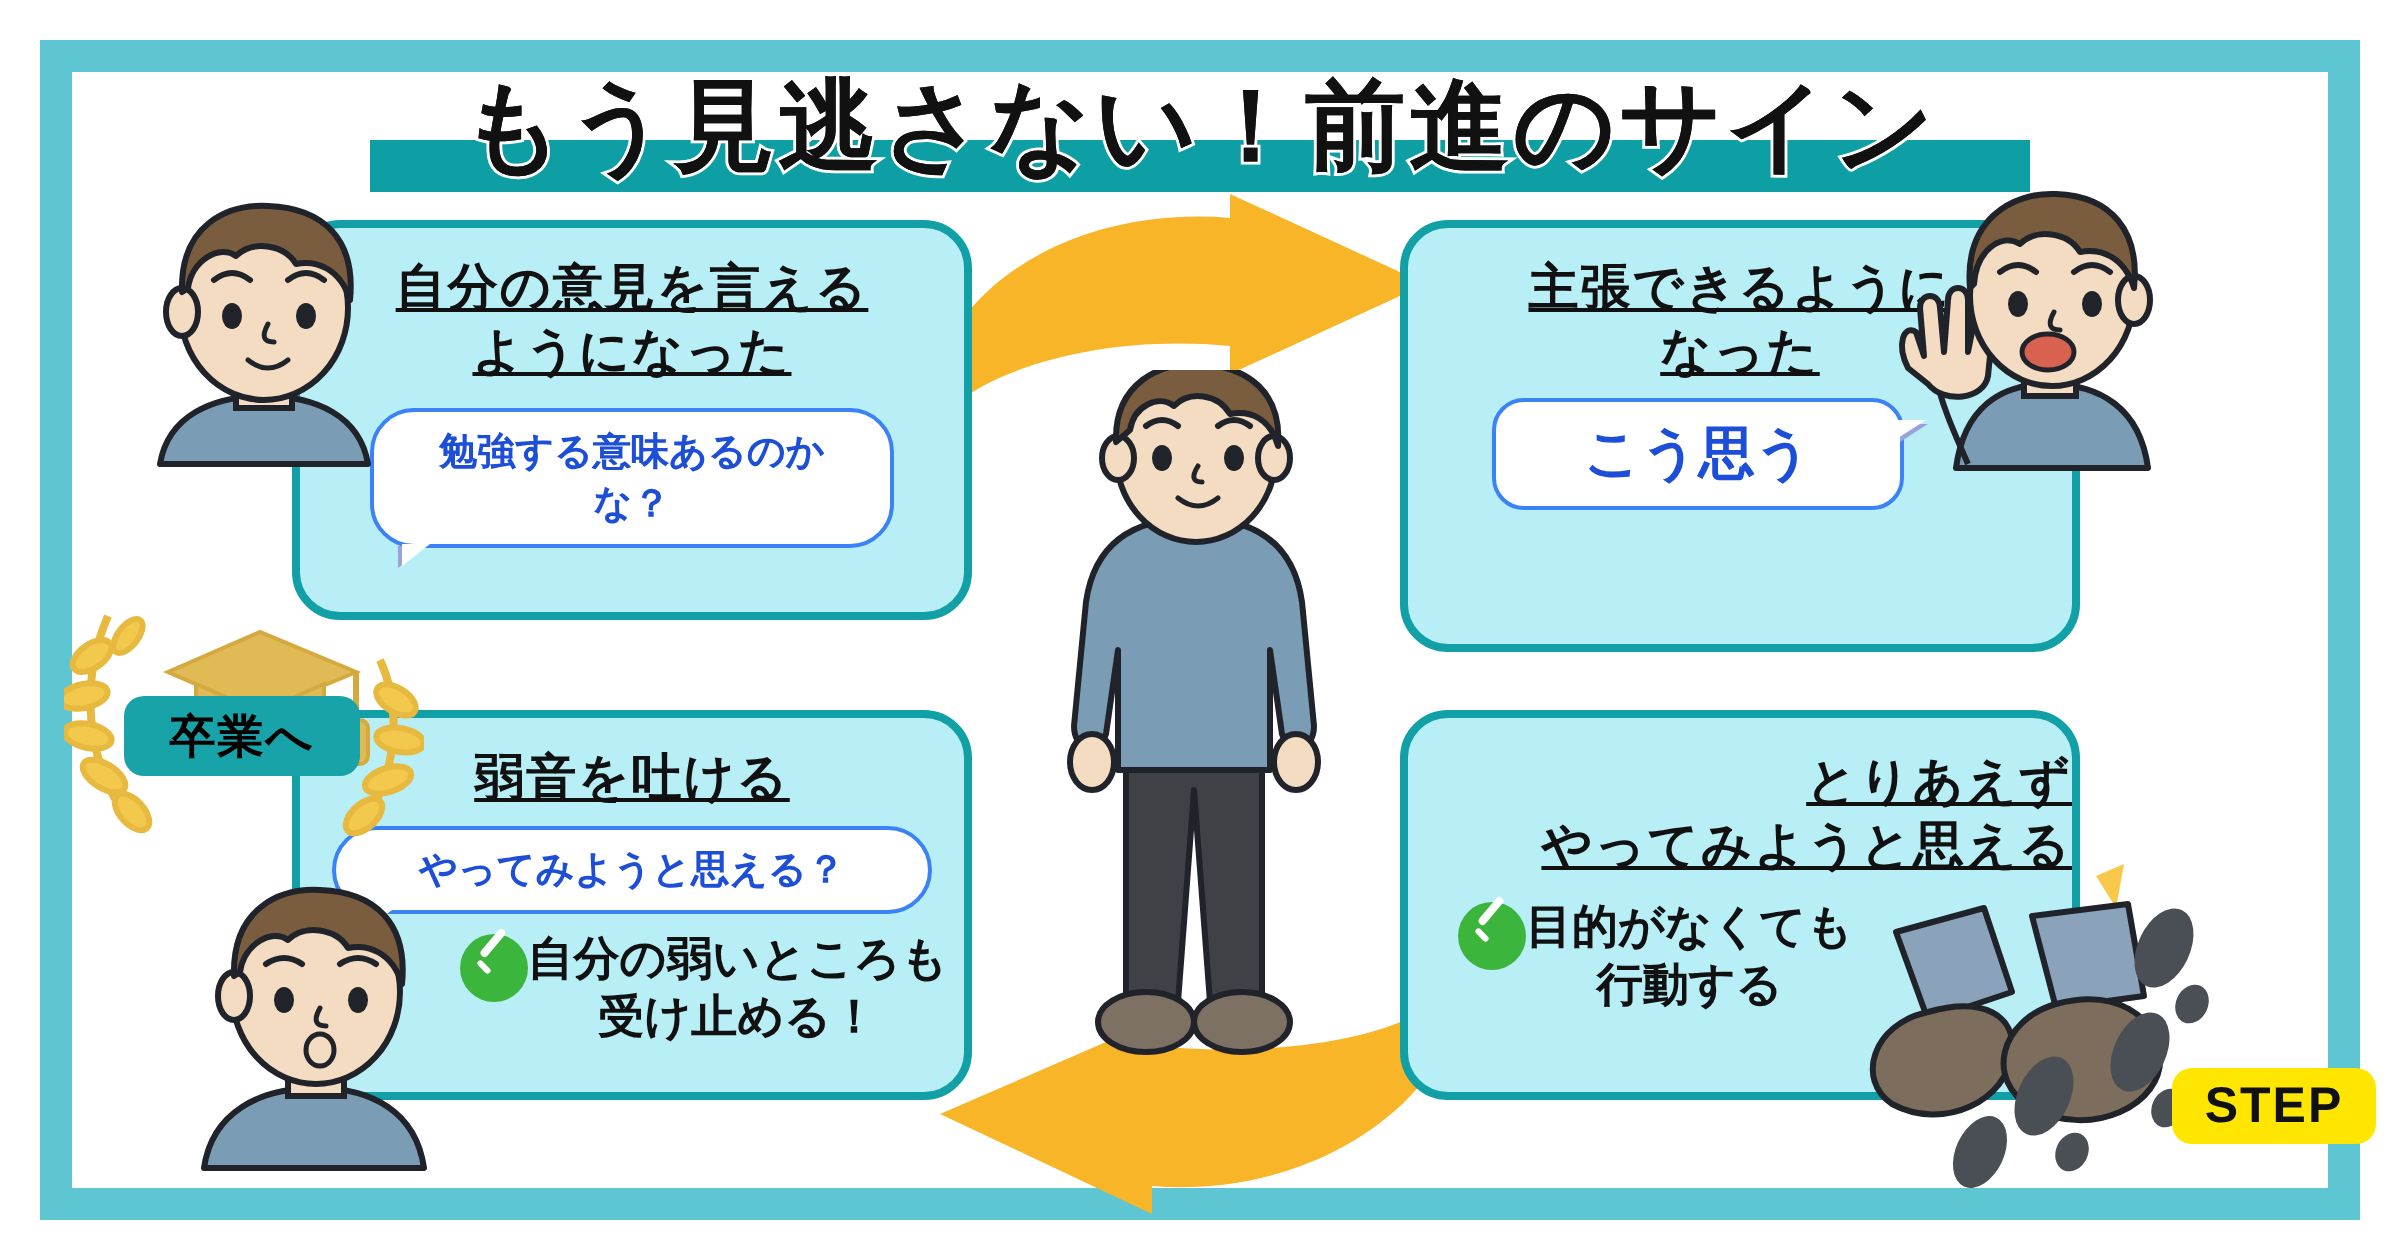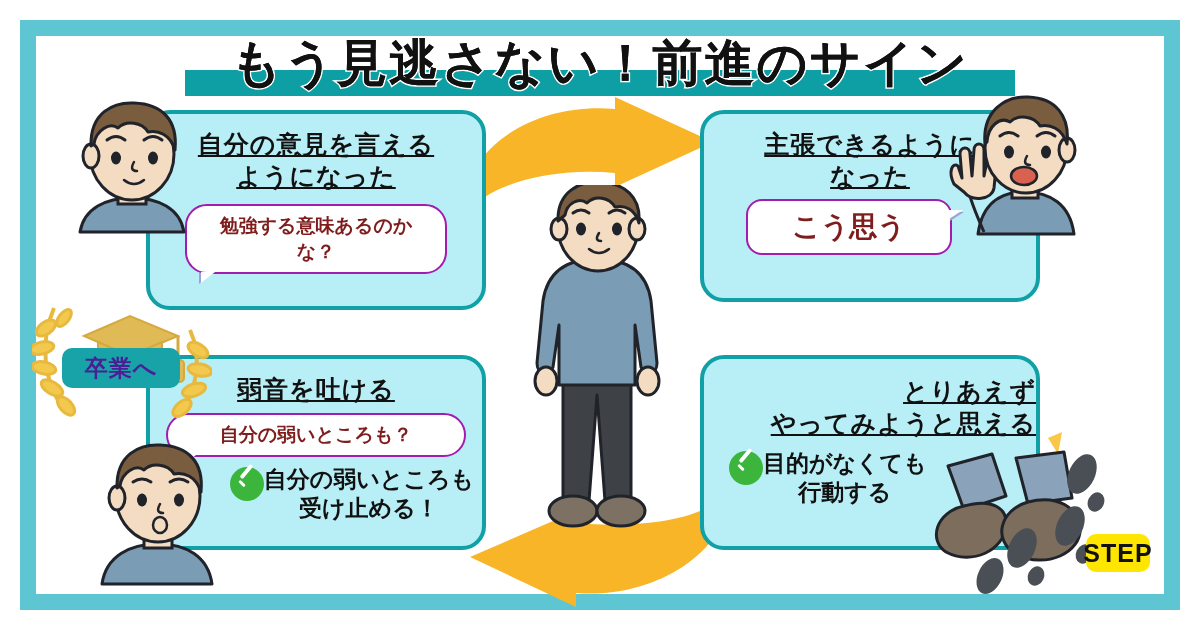--- a/index.html
+++ b/index.html
@@ -23,32 +23,32 @@
       line-height:70px;white-space:nowrap;
       -webkit-text-stroke:3px #ffffff;paint-order:stroke fill;}
   .title-text-top{position:absolute;left:0;top:0;width:830px;text-align:center;
       font-size:50px;font-weight:bold;letter-spacing:2px;color:#111111;
       line-height:70px;white-space:nowrap;}
 
   
   .card{position:absolute;background:#b8eff6;border:4px solid #10a0a5;border-radius:24px;
       box-sizing:border-box;z-index:10;}
   #card-tl{left:146px;top:110px;width:340px;height:200px;}
-  #card-tr{left:700px;top:110px;width:340px;height:192px;}
+  #card-tr{left:700px;top:110px;width:340px;height:216px;}
   #card-bl{left:146px;top:355px;width:340px;height:195px;}
   #card-br{left:700px;top:355px;width:340px;height:195px;}
 
   .card-title{text-align:center;font-size:25px;font-weight:bold;color:#111;
       line-height:1.28;letter-spacing:1px;margin-top:14px;text-decoration:underline;}
   #card-bl .card-title{}
   #card-br .card-title{margin-top:16px;text-align:right;}
 
   
-  .bubble{position:relative;background:#ffffff;border:2px solid #a21caf;border-radius:22px;
-      font-size:19px;font-weight:bold;color:#7f1d1d;text-align:center;
+  .bubble{position:relative;background:#ffffff;border:2px solid #3b82f6;border-radius:22px;
+      font-size:19px;font-weight:bold;color:#1d4ed8;text-align:center;
       padding:7px 16px;box-sizing:border-box;}
   .bubble.tail-bl::after{content:"";position:absolute;left:14px;bottom:-11px;width:0;height:0;
       border-left:14px solid #ffffff;border-bottom:11px solid transparent;
       filter:drop-shadow(-2px 1px 0 #9aa3d8);}
   .bubble.tail-r::after{content:"";position:absolute;right:-13px;top:9px;width:0;height:0;
       border-top:9px solid #ffffff;border-right:14px solid transparent;
       filter:drop-shadow(1px 2px 0 #9aa3d8);}
   #bub-tl{margin:12px auto 0 auto;width:262px;}
   .bub-r{margin:7px 0 0 42px;width:206px;border-radius:16px;font-size:28px;}
   #bub-bl{margin:8px auto 0 auto;width:300px;}
@@ -75,24 +75,24 @@
   .avatar{position:absolute;z-index:14;}
   #avatar-tl{left:62px;top:100px;}
   #avatar-tr{left:938px;top:92px;}
   #avatar-bl{left:88px;top:438px;}
   #feet-br{left:930px;top:430px;z-index:16;}
 
   
   #grad-group{position:absolute;left:32px;top:300px;z-index:18;}
   .grad-pill{position:absolute;left:30px;top:48px;width:118px;height:40px;background:#18a3a8;
       border-radius:10px;display:flex;align-items:center;justify-content:center;}
-  .grad-pill span{font-size:23px;font-weight:bold;color:#4c1d95;letter-spacing:1px;}
-
-  
-  #step-badge{position:absolute;left:1086px;top:534px;width:64px;height:38px;background:#ffe600;
+  .grad-pill span{font-size:23px;font-weight:bold;color:#000000;letter-spacing:1px;}
+
+  
+  #step-badge{position:absolute;left:1086px;top:534px;width:102px;height:38px;background:#ffe600;
       border-radius:10px;display:flex;align-items:center;justify-content:center;z-index:22;}
   #step-badge span{font-size:25px;font-weight:bold;color:#111;letter-spacing:1px;}
 </style>
 </head>
 <body>
 
 <div id="stage">
 
   <div class="frame-band"></div>
   <div class="frame-inner"></div>
@@ -130,21 +130,21 @@
       <div>主張できるように</div>
       <div>なった</div>
     </div>
     <div class="bubble tail-r bub-r">こう思う</div>
   </div>
 
   <div class="card" id="card-bl">
     <div class="card-title">
       <div>弱音を吐ける</div>
     </div>
-    <div class="bubble tail-bl" id="bub-bl">自分の弱いところも？</div>
+    <div class="bubble tail-bl" id="bub-bl">やってみようと思える？</div>
     <div class="check-row">
       <div class="check-ico"></div>
       <div class="check-txt">
         <div>自分の弱いところも</div>
         <div>受け止める！</div>
       </div>
     </div>
   </div>
 
   <div class="card" id="card-br">

